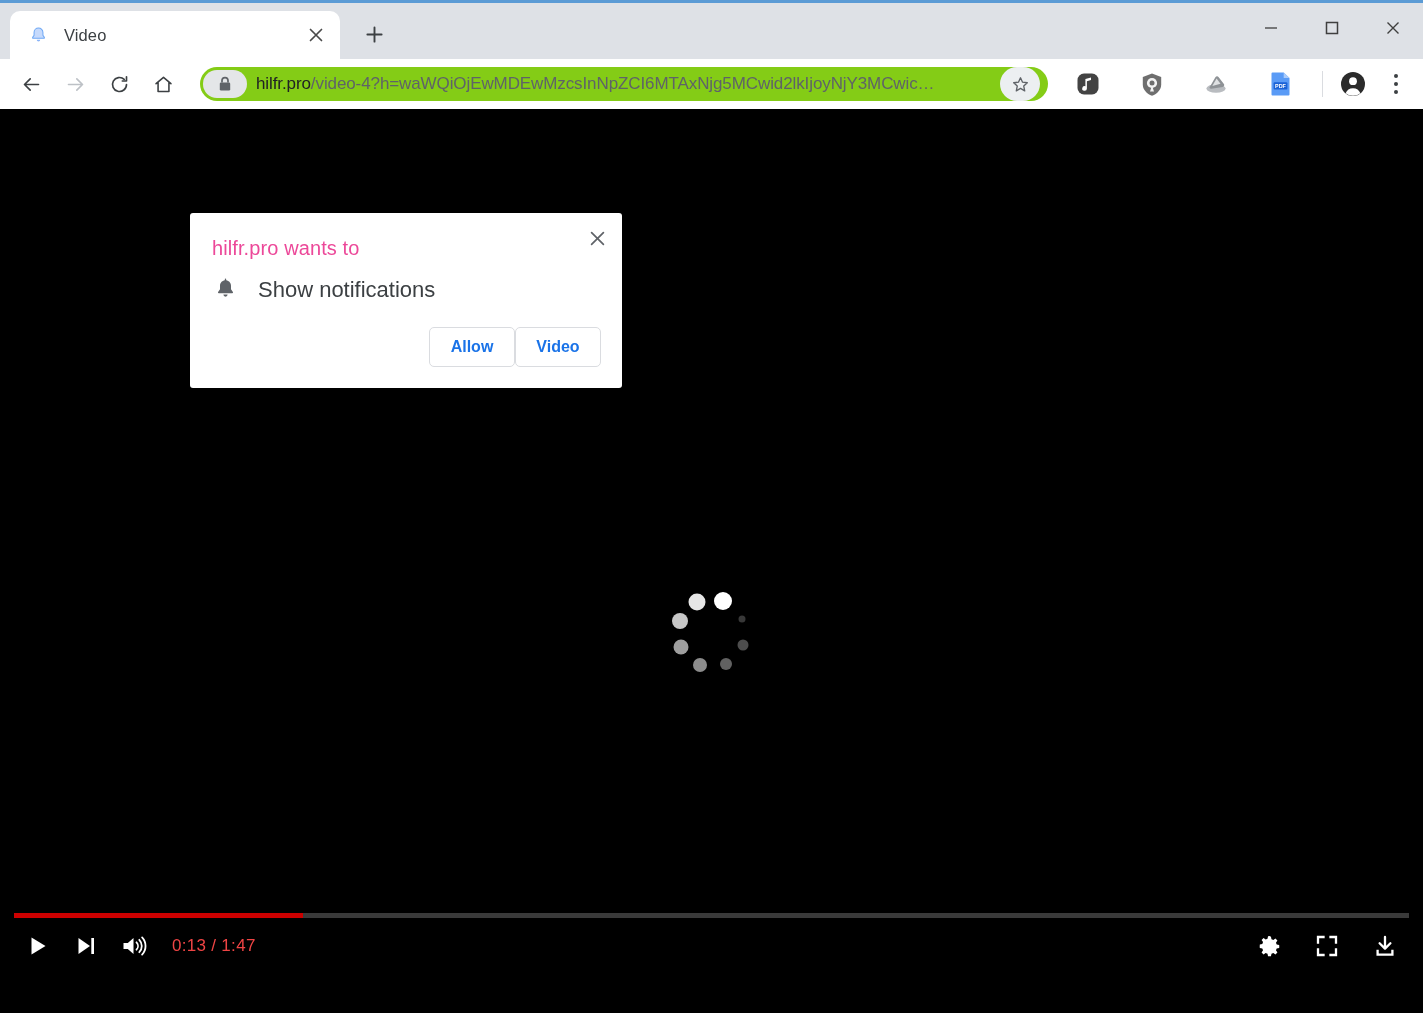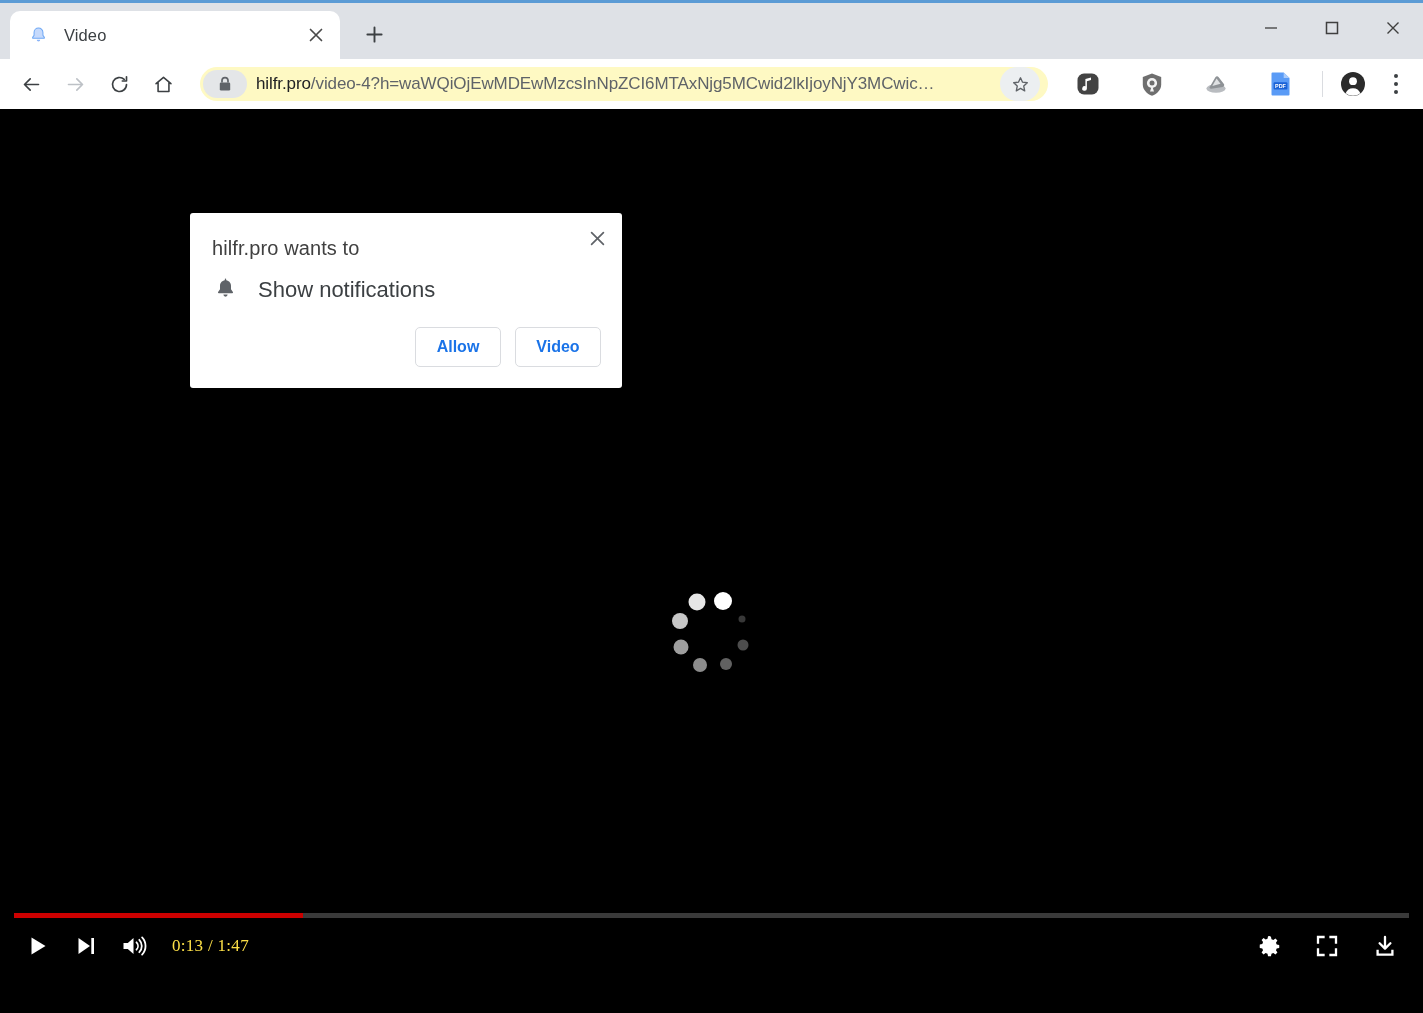--- a/index.html
+++ b/index.html
@@ -116,21 +116,21 @@
     display: flex; align-items: center; justify-content: center;
     border-radius: 50%;
     margin-right: 6px;
     color: #3c4043;
   }
   .nav-btn.disabled { color: #bdc1c6; }
 
   .omnibox {
     flex: 1 1 auto;
     height: 34px;
-    background: #fef9c3;
+    background: #84cc16;
     border-radius: 17px;
     display: flex;
     align-items: center;
     margin: 0 8px 0 12px;
     padding-right: 6px;
     min-width: 0;
   }
   .lock-pill {
     width: 44px; height: 28px;
     margin-left: 3px;
@@ -228,21 +228,21 @@
     display: flex; align-items: center; justify-content: center;
     color: #5f6368;
     font-size: 19px;
     line-height: 1;
     border-radius: 50%;
   }
   .perm-title {
     position: absolute;
     left: 22px; top: 24px;
     font-size: 20px;
-    color: #404040;
+    color: #ec4899;
     letter-spacing: .1px;
   }
   .perm-row {
     position: absolute;
     left: 22px; top: 62px;
     display: flex;
     align-items: center;
   }
   .perm-bell {
     width: 26px; height: 30px;
@@ -251,21 +251,20 @@
     margin-right: 20px;
   }
   .perm-row-label {
     font-size: 22px;
     color: #3c4043;
   }
   .perm-actions {
     position: absolute;
     right: 21px; bottom: 21px;
     display: flex;
-    gap: 14px;
   }
   .perm-btn {
     min-width: 86px;
     height: 40px;
     padding: 0 16px;
     border: 1px solid #dadce0;
     border-radius: 5px;
     background: #ffffff;
     color: #1a73e8;
     font-size: 16px;
@@ -302,26 +301,25 @@
     align-items: center;
     padding: 0 14px;
   }
   .ctrl-btn {
     width: 48px; height: 48px;
     flex: 0 0 48px;
     display: flex; align-items: center; justify-content: center;
     color: #ffffff;
   }
   .time-display {
-    color: #fde047;
+    color: #ef4444;
     font-size: 17px;
     margin-left: 14px;
     letter-spacing: .3px;
     white-space: nowrap;
-    font-family: Liberation Serif, serif;
   }
   .ctrl-spacer { flex: 1 1 auto; }
   .ctrl-right { display: flex; align-items: center; gap: 10px; }
 </style>
 </head>
 <body>
 
 <div class="browser-window">
 
   <div class="top-accent"></div>

